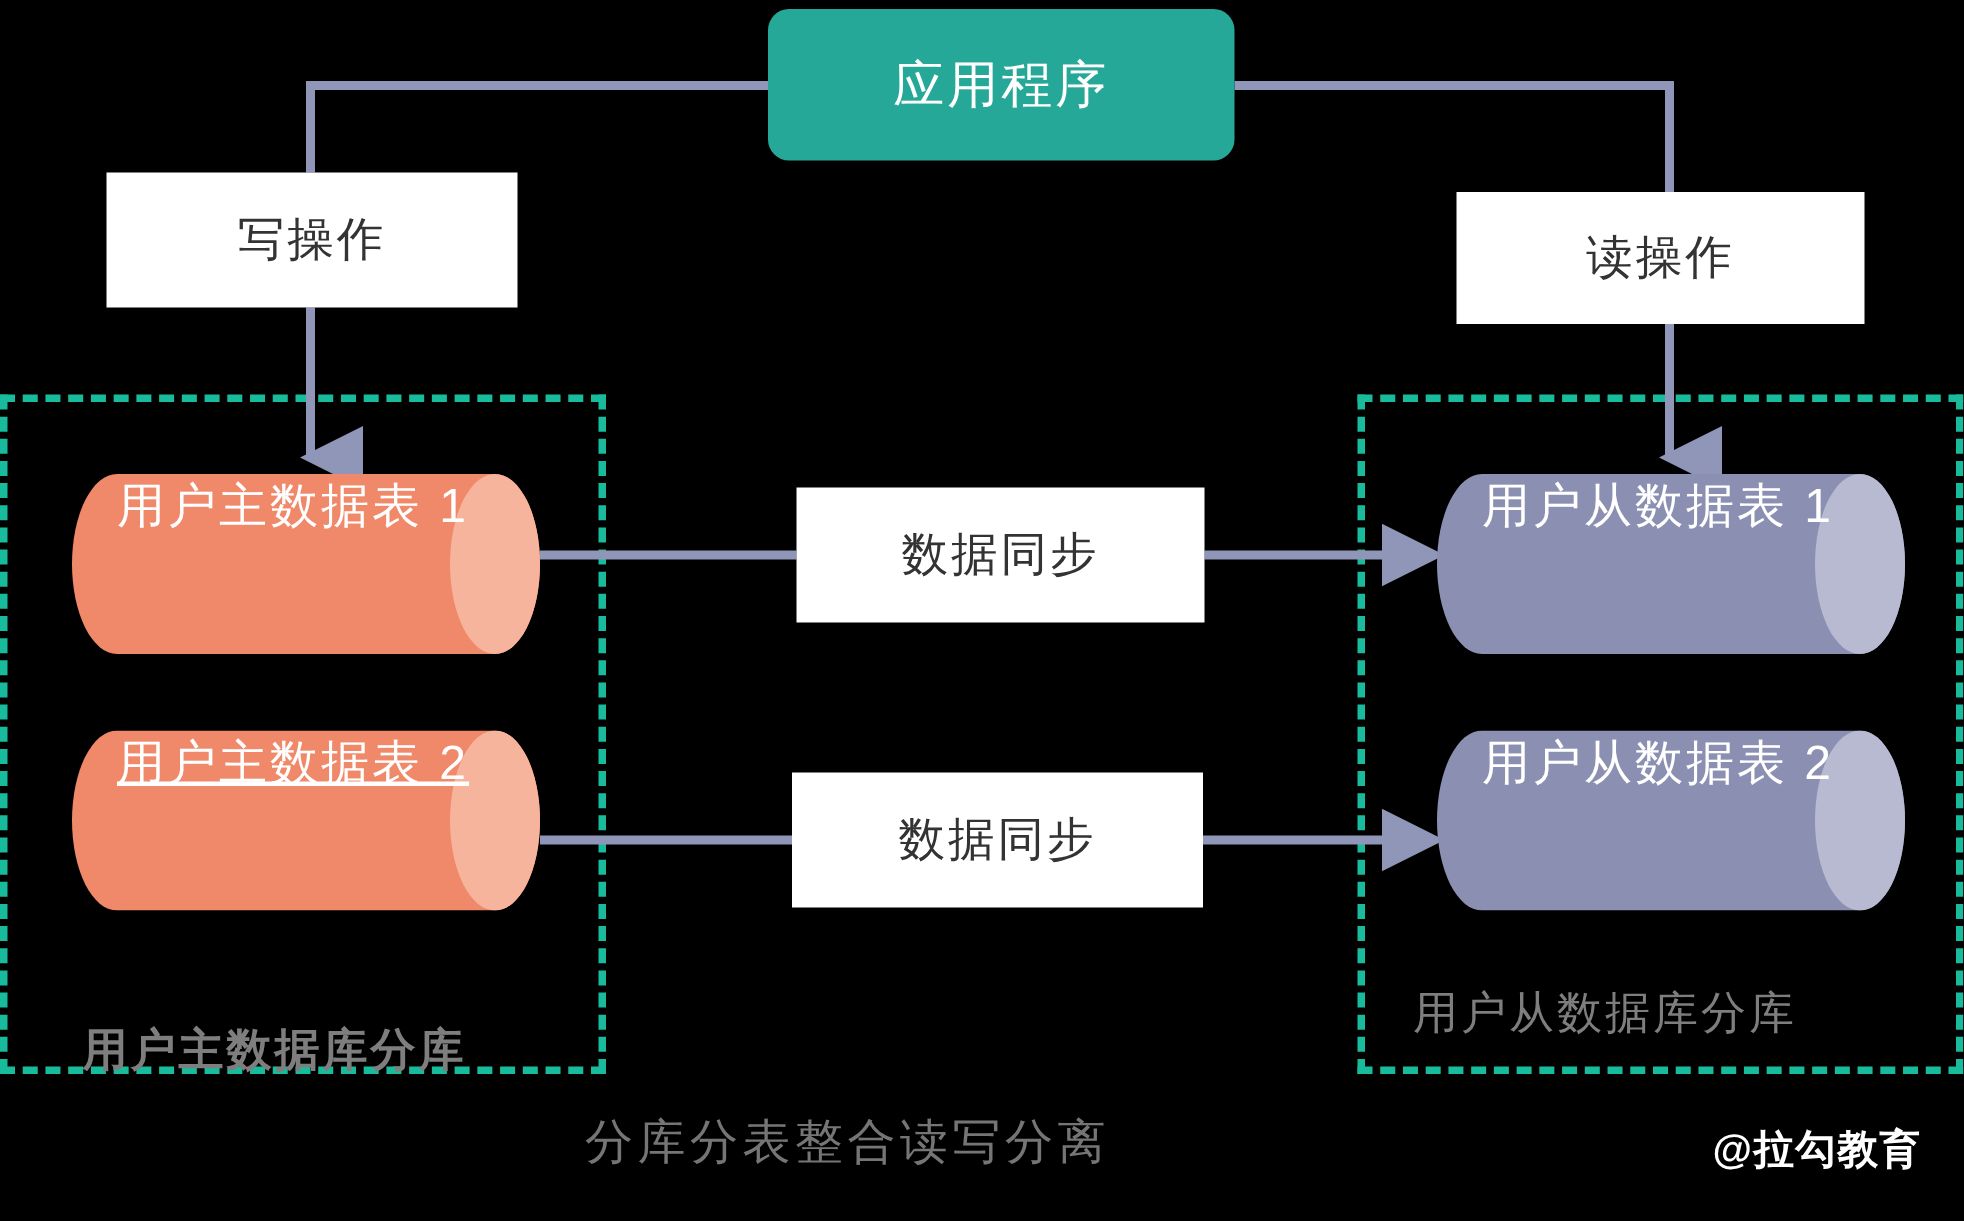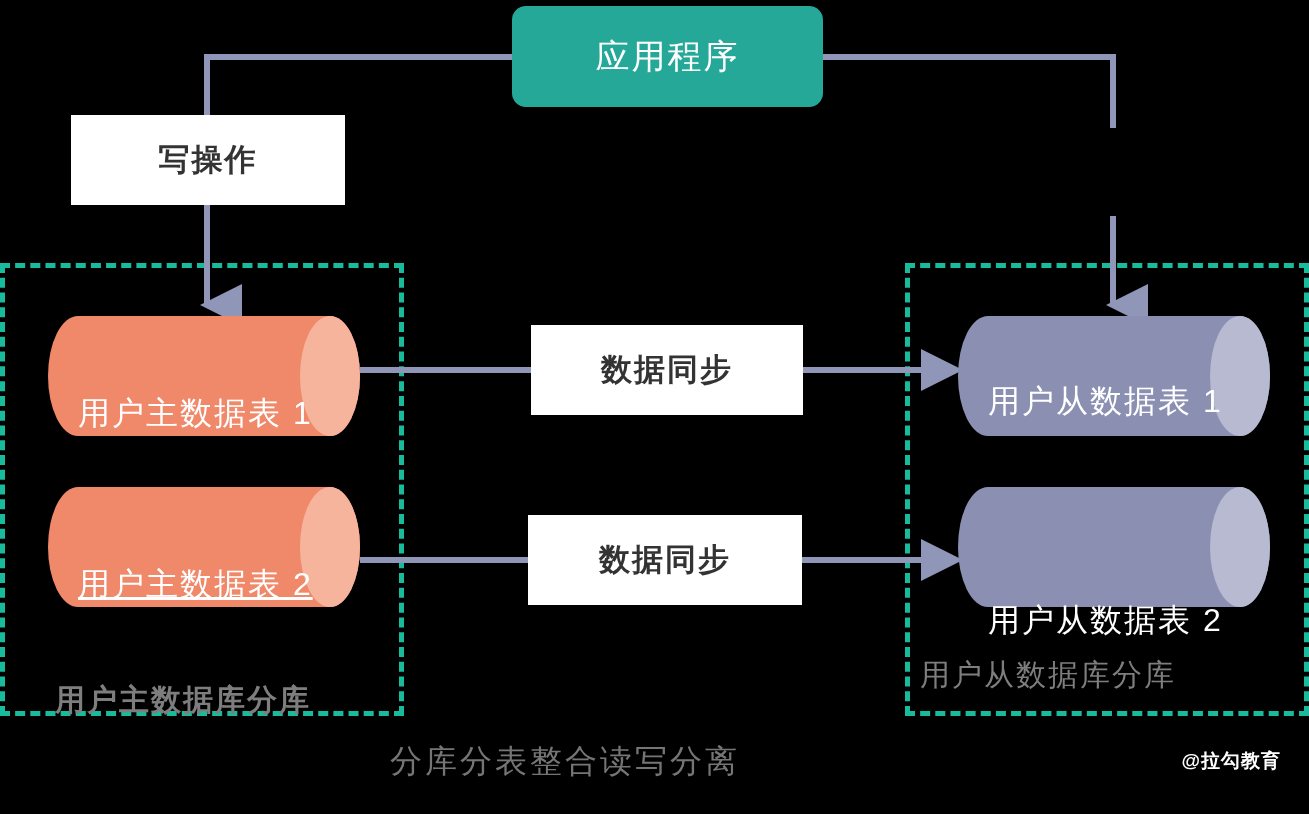--- a/index.html
+++ b/index.html
@@ -38,21 +38,20 @@
 
   
   .white-box {
     background: #FFFFFF;
     display: flex;
     align-items: center;
     justify-content: center;
     color: #333333;
     font-size: 31px;
     letter-spacing: 2px;
-    font-weight: bold;
   }
   .wb-write { left: 71px;  top: 115px; width: 274px; height: 90px; }
   .wb-read  { left: 971px; top: 128px; width: 272px; height: 88px; }
   .wb-sync1 { left: 531px; top: 325px; width: 272px; height: 90px; }
   .wb-sync2 { left: 528px; top: 515px; width: 274px; height: 90px; }
 
   
   .dashed-group {
     border: 5px dashed #18BC9C;
     box-sizing: border-box;
@@ -60,30 +59,30 @@
   .dg-left  { left: 0px;   top: 263px; width: 404px; height: 453px; }
   .dg-right { left: 905px; top: 263px; width: 404px; height: 453px; }
 
   .group-caption {
     color: #7E7E7E;
     font-size: 30px;
     letter-spacing: 2px;
     white-space: nowrap;
   }
   .gc-left  { left: 55px;  top: 680px; font-weight: bold; }
-  .gc-right { left: 920px; top: 655px; }
+  .gc-right { left: 942px; top: 655px; }
 
   
   .cyl {
     display: block;
   }
   .cyl-label {
     position: absolute;
     display: flex;
-    align-items: flex-end;
+    align-items: flex-start;
     justify-content: flex-start;
     color: #FFFFFF;
     font-size: 32px;
     letter-spacing: 2px;
     white-space: nowrap;
     pointer-events: none;
   }
   .cy-m1 { left: 48px;  top: 316px; width: 312px; height: 120px; }
   .cy-m2 { left: 48px;  top: 487px; width: 312px; height: 120px; }
   .cy-s1 { left: 958px; top: 316px; width: 312px; height: 120px; }
@@ -110,21 +109,21 @@
     width: 1130px;
     text-align: center;
     color: #757575;
     font-size: 32px;
     letter-spacing: 3px;
   }
   .watermark {
     right: 28px;
     top: 748px;
     color: #FFFFFF;
-    font-size: 19px;
+    font-size: 27px;
     font-weight: bold;
     letter-spacing: 1px;
   }
 </style>
 </head>
 <body>
 
 <div id="canvas">
 
   <div class="abs dashed-group dg-left"></div>
@@ -157,20 +156,23 @@
     <path d="M802,560 L956,560" stroke="#8F96B8" stroke-width="6" fill="none" marker-end="url(#arrow-right)"></path>
   </svg>
 
   <div class="abs app-node">
     <span>应用程序</span>
   </div>
 
   <div class="abs white-box wb-write">
     <span>写操作</span>
   </div>
+  <div class="abs white-box wb-read">
+    <span>读操作</span>
+  </div>
 
   <div class="abs white-box wb-sync1">
     <span>数据同步</span>
   </div>
   <div class="abs white-box wb-sync2">
     <span>数据同步</span>
   </div>
 
   <svg class="abs cyl cy-m1" viewBox="0 0 312 120" xmlns="http://www.w3.org/2000/svg">
     <path d="M30,0 L282,0 A30,60 0 0,1 282,120 L30,120 A30,60 0 0,1 30,0 z" fill="#F0886A"></path>

